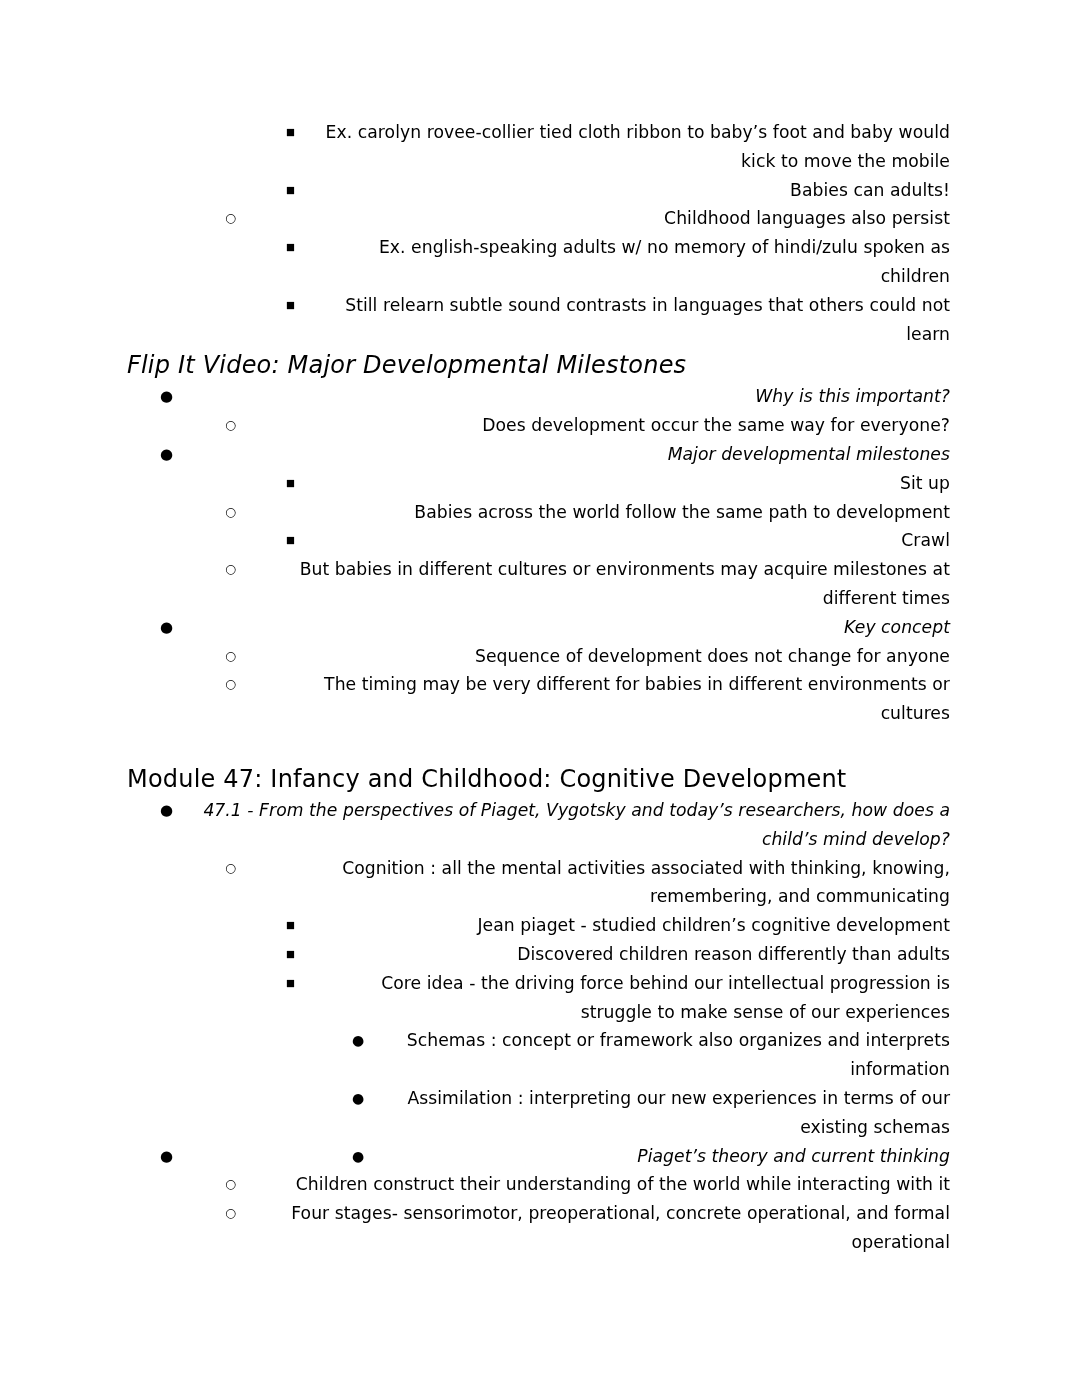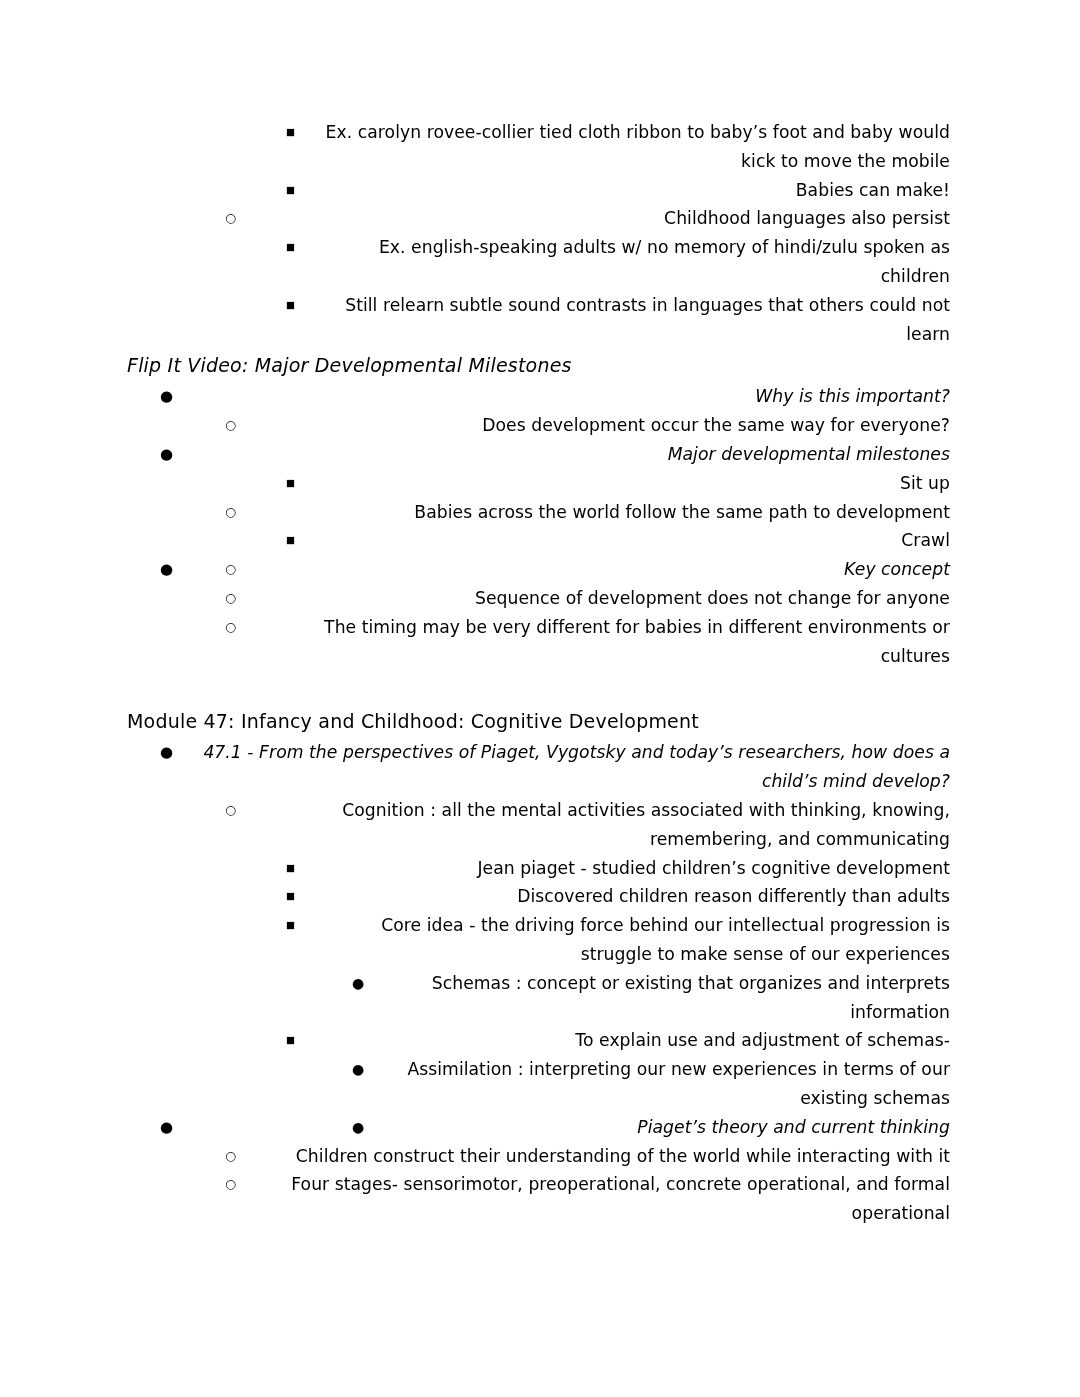--- a/index.html
+++ b/index.html
@@ -25,21 +25,21 @@
     padding: 118px 130px 0 127px;
   }
 
   .doc-body {
     width: 823px;
   }
 
   
   .heading {
     font-family: "DejaVu Sans", sans-serif;
-    font-size: 19px;
+    font-size: 24px;
     font-weight: 400;
     line-height: 34px;
     letter-spacing: 0.2px;
     margin: 0;
     white-space: nowrap;
   }
   .heading.italic {
     font-style: italic;
   }
   .heading-spacer {
@@ -103,21 +103,21 @@
 <body>
 
 <div class="page">
   <div class="doc-body">
       <div class="row lvl3">
         <span class="marker"></span>
         <span class="txt">Ex. carolyn rovee-collier tied cloth ribbon to baby’s foot and baby would kick to move the mobile</span>
       </div>
       <div class="row lvl3">
         <span class="marker"></span>
-        <span class="txt">Babies can make!</span>
+        <span class="txt">Babies can adults!</span>
       </div>
       <div class="row lvl2">
         <span class="marker"></span>
         <span class="txt">Childhood languages also persist</span>
       </div>
       <div class="row lvl3">
         <span class="marker"></span>
         <span class="txt">Ex. english-speaking adults w/ no memory of hindi/zulu spoken as children</span>
       </div>
       <div class="row lvl3">
@@ -144,20 +144,21 @@
       <div class="row lvl2">
         <span class="marker"></span>
         <span class="txt">Babies across the world follow the same path to development</span>
       </div>
       <div class="row lvl3">
         <span class="marker"></span>
         <span class="txt">Crawl</span>
       </div>
       <div class="row lvl2">
         <span class="marker"></span>
+        <span class="txt">But babies in different cultures or environments may acquire milestones at different times</span>
       </div>
       <div class="row lvl1">
         <span class="marker"></span>
         <span class="txt">Key concept</span>
       </div>
       <div class="row lvl2">
         <span class="marker"></span>
         <span class="txt">Sequence of development does not change for anyone</span>
       </div>
       <div class="row lvl2">
@@ -181,25 +182,21 @@
       <div class="row lvl3">
         <span class="marker"></span>
         <span class="txt">Discovered children reason differently than adults</span>
       </div>
       <div class="row lvl3">
         <span class="marker"></span>
         <span class="txt">Core idea - the driving force behind our intellectual progression is struggle to make sense of our experiences</span>
       </div>
       <div class="row lvl4">
         <span class="marker"></span>
-        <span class="txt">Schemas :  concept or existing that organizes and interprets information</span>
-      </div>
-      <div class="row lvl3">
-        <span class="marker"></span>
-        <span class="txt">To explain use and adjustment of schemas-</span>
+        <span class="txt">Schemas :  concept or framework also organizes and interprets information</span>
       </div>
       <div class="row lvl4">
         <span class="marker"></span>
         <span class="txt">Assimilation : interpreting our new experiences in terms of our existing schemas</span>
       </div>
       <div class="row lvl4">
         <span class="marker"></span>
       </div>
       <div class="row lvl1">
         <span class="marker"></span>

